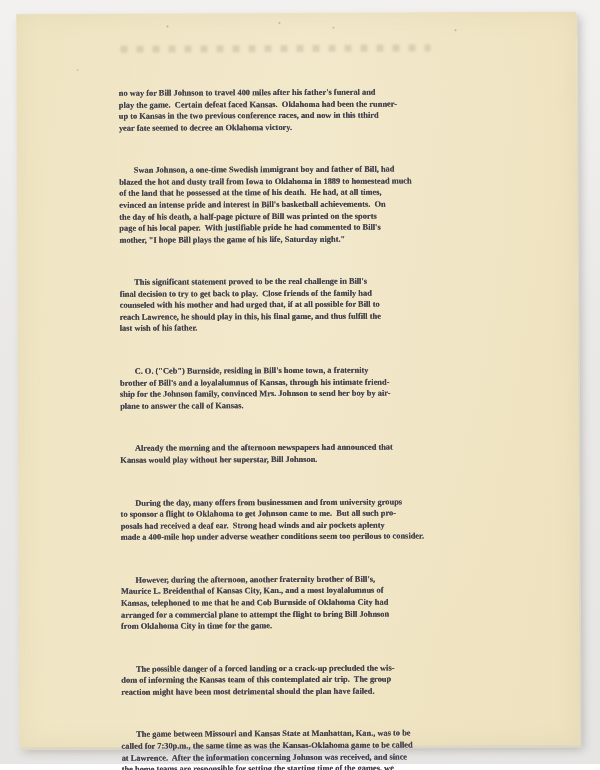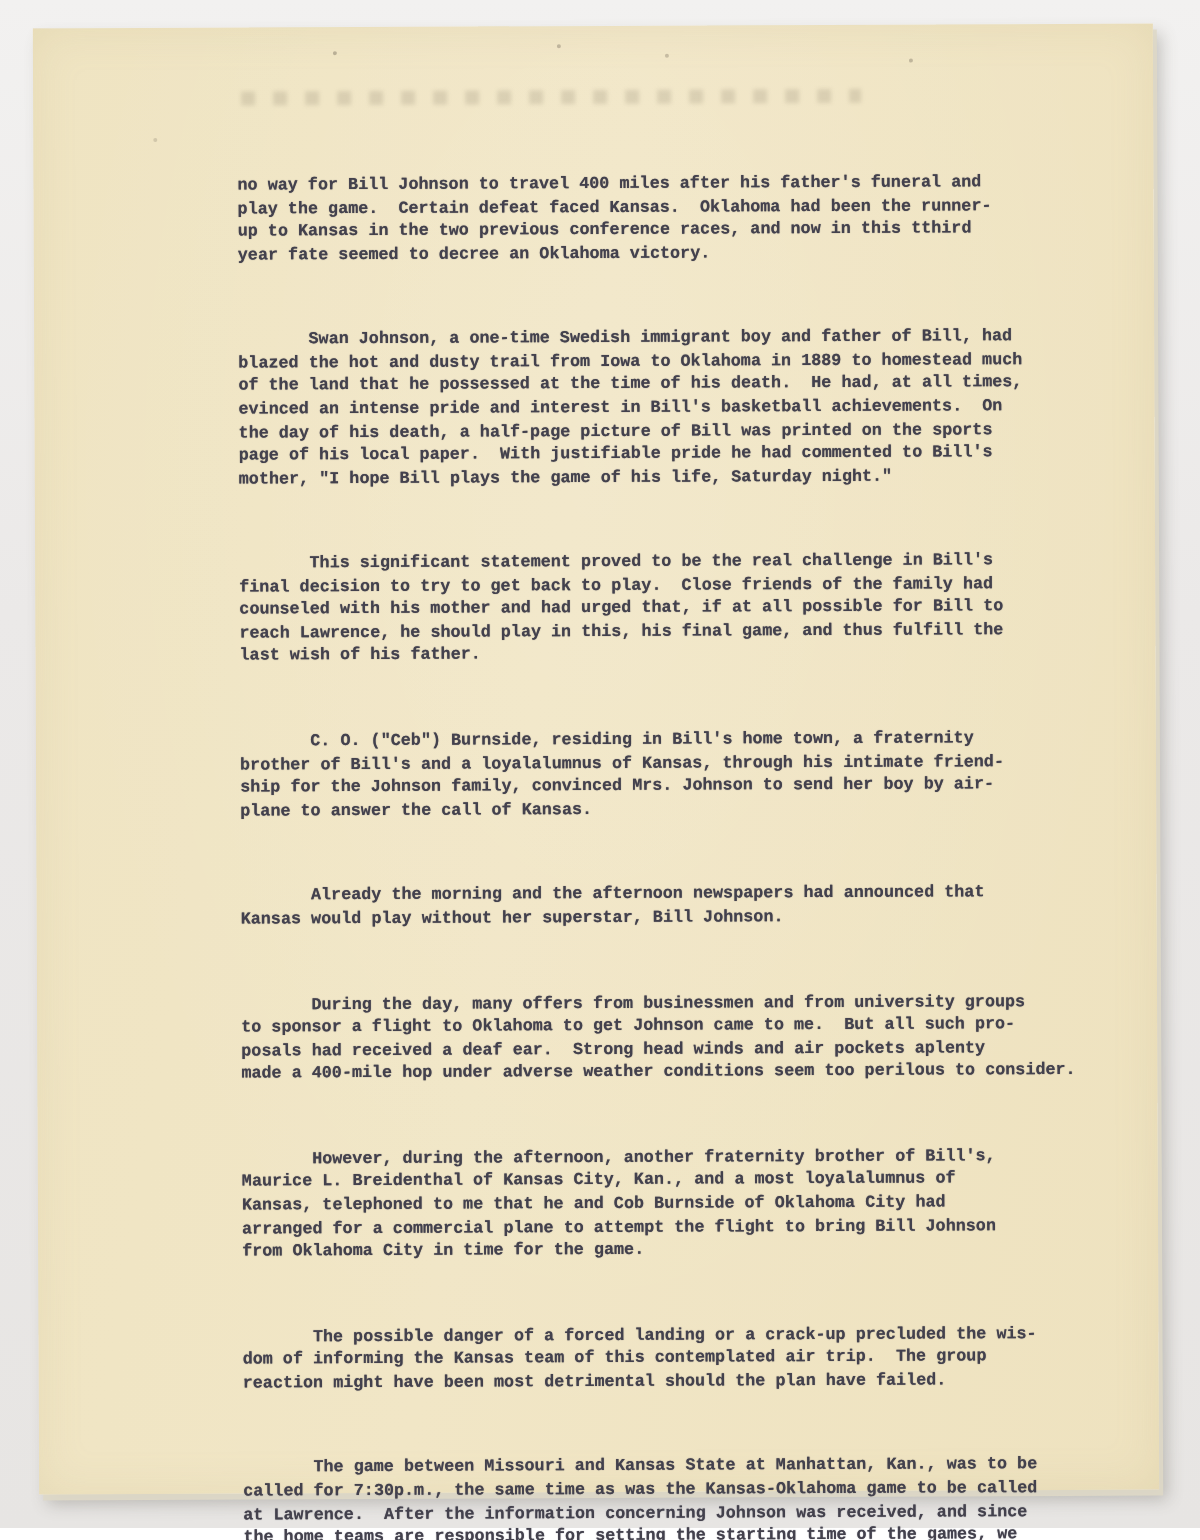--- a/index.html
+++ b/index.html
@@ -8,20 +8,21 @@
     width: 600px;
     height: 770px;
     overflow: hidden;
     font-family: "Liberation Mono", "DejaVu Sans Mono", monospace;
   }
   .scan-bg {
     position: relative;
     width: 600px;
     height: 764px;
     background: linear-gradient(180deg, #f2f1f0 0%, #ebe9e8 40%, #e7e5e3 100%);
+    font-family: Liberation Serif, serif;
   }
   .paper {
     position: absolute;
     left: 18px;
     top: 13px;
     width: 560px;
     height: 733px;
     background:
       radial-gradient(ellipse at 50% 30%, rgba(255,255,255,0.10), rgba(0,0,0,0) 70%),
       linear-gradient(100deg, #efe4c2 0%, #f1e6c6 45%, #eee2bf 100%);

